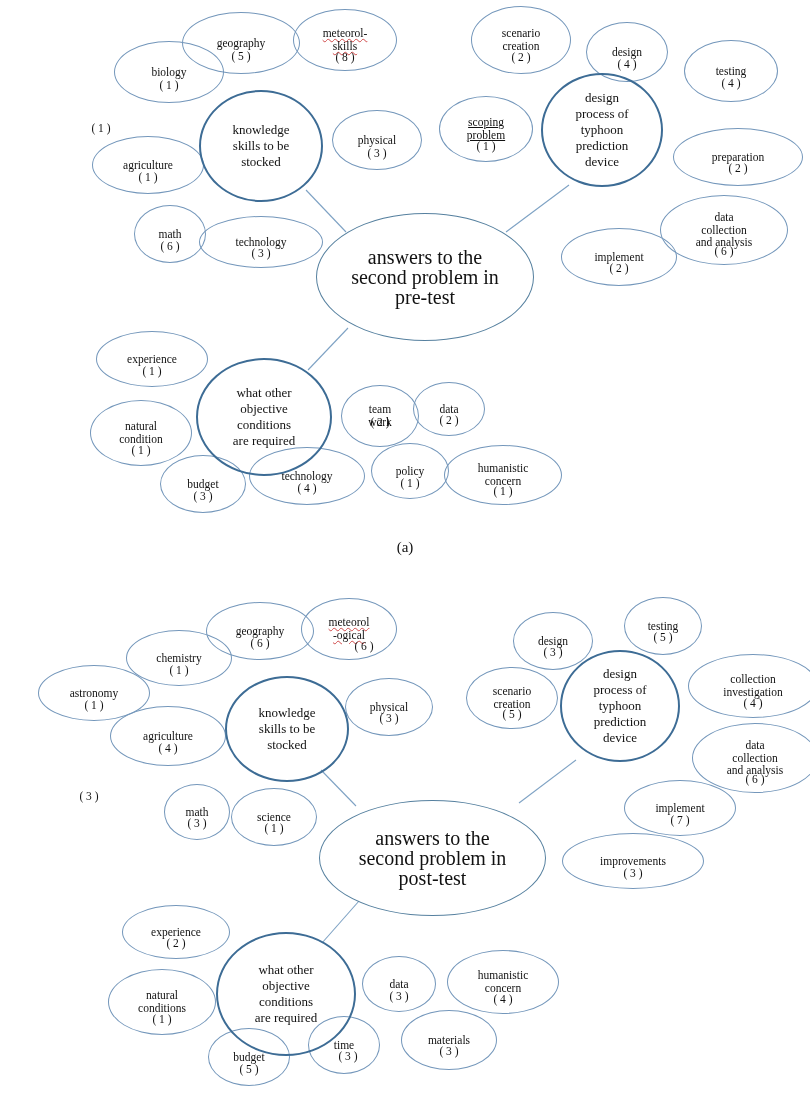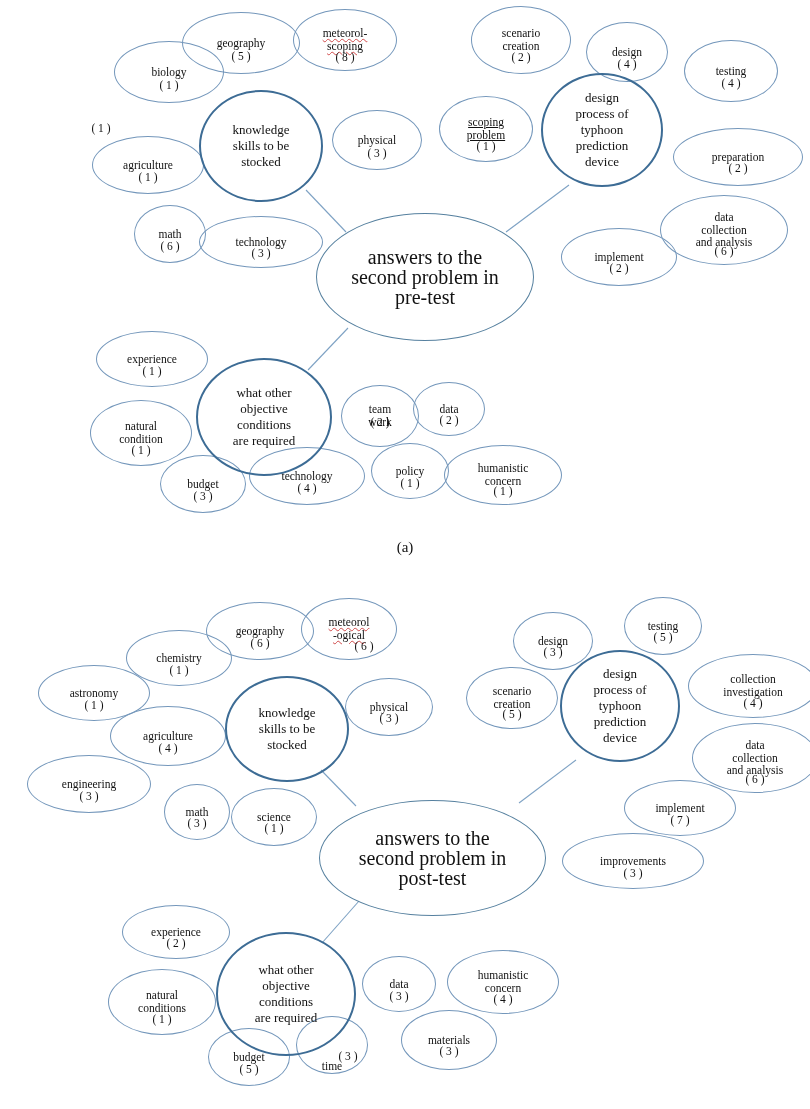--- a/index.html
+++ b/index.html
@@ -83,21 +83,21 @@
 
     <div class="node sat" style="left:166px;top:12px;width:118px;height:62px;border-radius:50%;">
       <span class="lbl">geography</span>
     </div>
     <div class="node sat" style="left:166px;top:38px;width:118px;height:36px;border:none;">
       <span class="lbl">( 5 )</span>
     </div>
 
     <div class="node sat" style="left:277px;top:9px;width:104px;height:62px;border-radius:50%;">
       <span class="lbl sp">meteorol-
-scoping</span>
+skills</span>
     </div>
     <div class="node sat" style="left:277px;top:44px;width:104px;height:26px;border:none;">
       <span class="lbl">( 8 )</span>
     </div>
 
     <div class="node sat" style="left:98px;top:41px;width:110px;height:62px;border-radius:50%;">
       <span class="lbl">biology</span>
     </div>
     <div class="node sat" style="left:98px;top:67px;width:110px;height:36px;border:none;">
       <span class="lbl">( 1 )</span>
@@ -314,23 +314,20 @@
       <span class="lbl">( 1 )</span>
     </div>
 
     <div class="node sat" style="left:94px;top:118px;width:116px;height:60px;border-radius:50%;">
       <span class="lbl">agriculture</span>
     </div>
     <div class="node sat" style="left:94px;top:143px;width:116px;height:34px;border:none;">
       <span class="lbl">( 4 )</span>
     </div>
 
-    <div class="node sat" style="left:11px;top:167px;width:124px;height:58px;border-radius:50%;">
-      <span class="lbl">engineering</span>
-    </div>
     <div class="node sat" style="left:11px;top:191px;width:124px;height:34px;border:none;">
       <span class="lbl">( 3 )</span>
     </div>
 
     <div class="node sat" style="left:329px;top:90px;width:88px;height:58px;border-radius:50%;">
       <span class="lbl">physical</span>
     </div>
     <div class="node sat" style="left:329px;top:114px;width:88px;height:33px;border:none;">
       <span class="lbl">( 3 )</span>
     </div>
@@ -452,21 +449,21 @@
       <span class="lbl">( 4 )</span>
     </div>
 
     <div class="node sat" style="left:192px;top:440px;width:82px;height:58px;border-radius:50%;">
       <span class="lbl">budget</span>
     </div>
     <div class="node sat" style="left:192px;top:464px;width:82px;height:34px;border:none;">
       <span class="lbl">( 5 )</span>
     </div>
 
-    <div class="node sat" style="left:280px;top:428px;width:72px;height:58px;border-radius:50%;align-items:flex-end;">
+    <div class="node sat" style="left:292px;top:428px;width:72px;height:58px;border-radius:50%;">
       <span class="lbl">time</span>
     </div>
     <div class="node sat" style="left:296px;top:452px;width:72px;height:33px;border:none;">
       <span class="lbl">( 3 )</span>
     </div>
 
     <div class="node sat" style="left:385px;top:422px;width:96px;height:60px;border-radius:50%;">
       <span class="lbl">materials</span>
     </div>
     <div class="node sat" style="left:385px;top:446px;width:96px;height:34px;border:none;">

